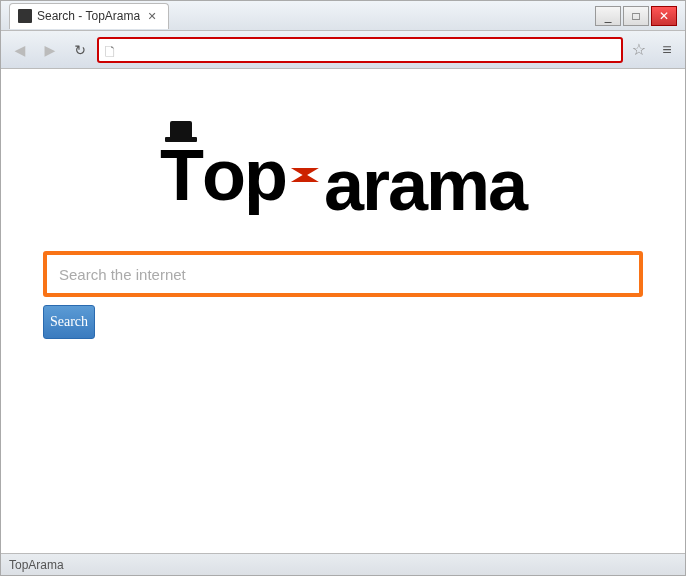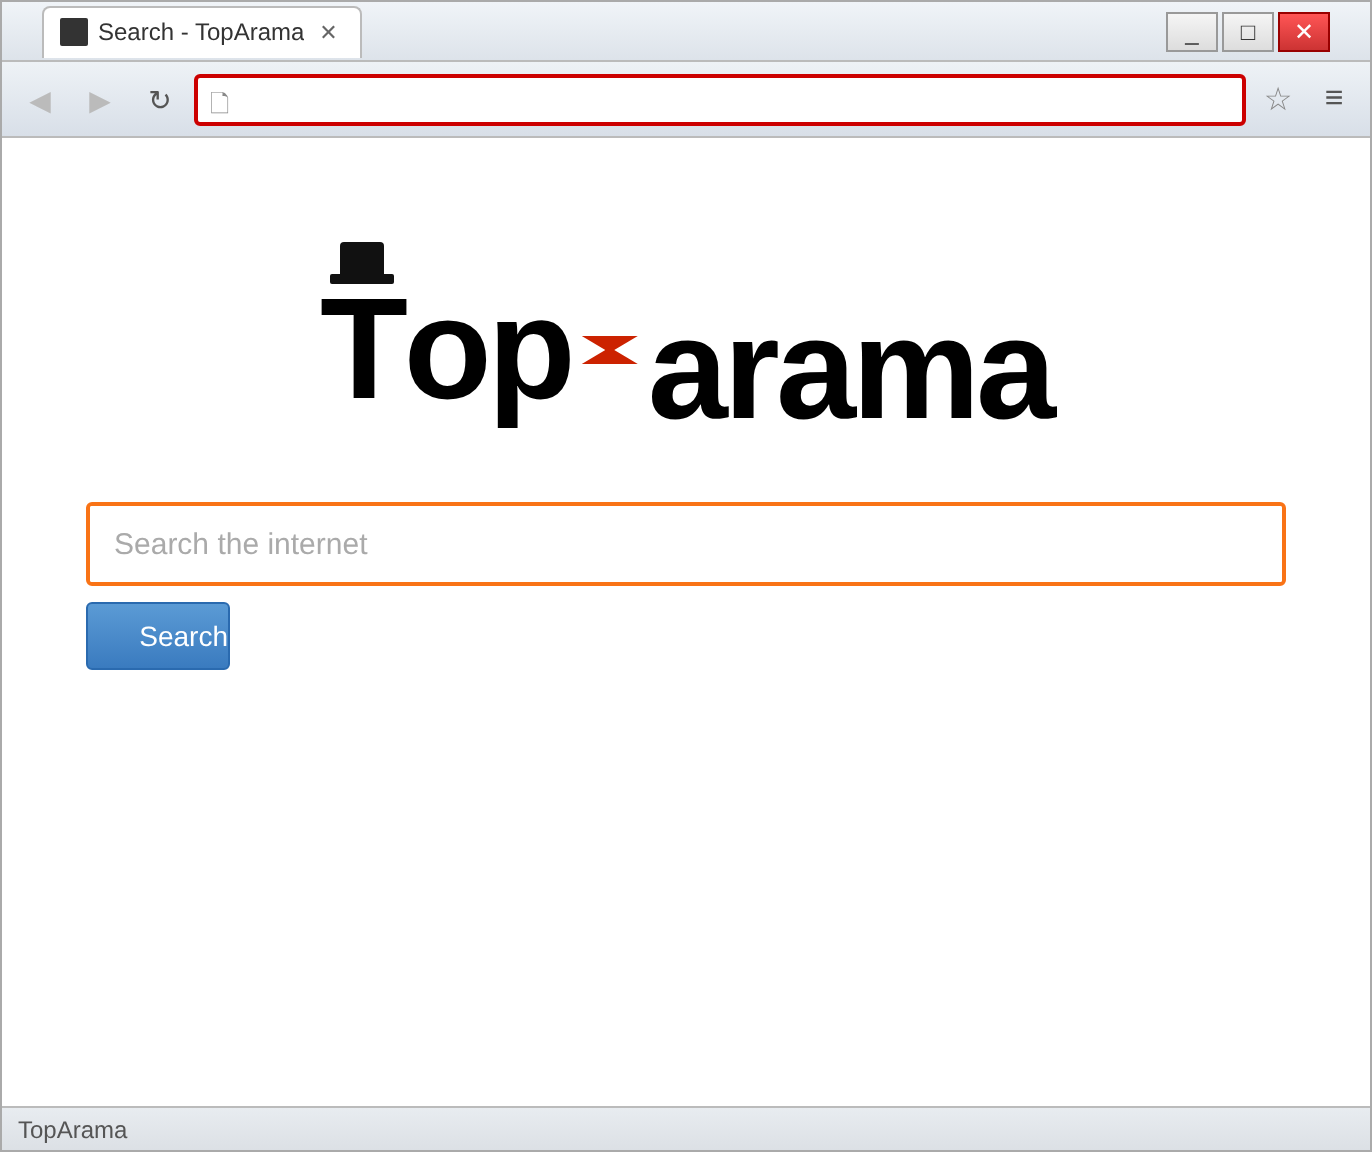--- a/index.html
+++ b/index.html
@@ -22,21 +22,21 @@
       flex-direction: column;
     }
 
     
     .title-bar {
       height: 30px;
       background: linear-gradient(to bottom, #f0f4f8, #dde3ea);
       display: flex;
       align-items: center;
       border-bottom: 1px solid #bbb;
-      padding: 0 20px;
+      padding: 0 8px;
       flex-shrink: 0;
     }
 
     .tab {
       display: flex;
       align-items: center;
       height: 26px;
       background: #fff;
       border: 1px solid #bbb;
       border-bottom: none;
@@ -298,51 +298,50 @@
     
     .search-section {
       width: 600px;
       display: flex;
       flex-direction: column;
       gap: 8px;
     }
 
     .search-input-wrapper {
       width: 100%;
-      border: 2px solid #f97316;
+      border: 4px solid #f97316;
       border-radius: 3px;
       overflow: hidden;
     }
 
     .search-input {
       width: 100%;
       height: 38px;
       border: none;
       outline: none;
       padding: 0 12px;
       font-size: 15px;
       color: #333;
       background: #fff;
     }
 
     .search-input::placeholder {
       color: #aaa;
     }
 
     .search-button {
-      width: 72px;
+      width: 52px;
       height: 34px;
       background: linear-gradient(to bottom, #5b9bd5, #3a7bbf);
       color: #fff;
       border: 1px solid #2a6aaf;
       border-radius: 3px;
       font-size: 14px;
       cursor: pointer;
-      font-family: Liberation Sans, sans-serif;
-      text-align: right;
+      font-family: Liberation Serif, serif;
     }
 
     
     .status-bar {
       height: 22px;
       background: linear-gradient(to bottom, #e8ecf0, #dce0e5);
       border-top: 1px solid #bbb;
       display: flex;
       align-items: center;
       padding: 0 8px;

